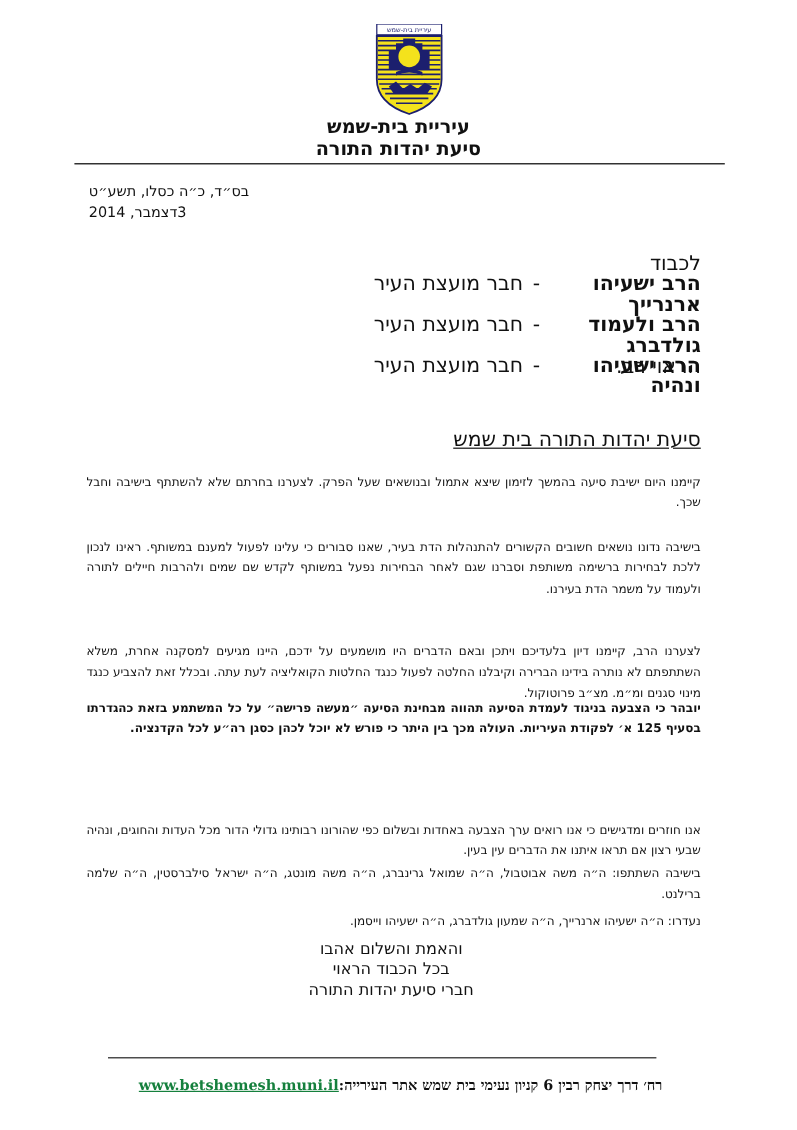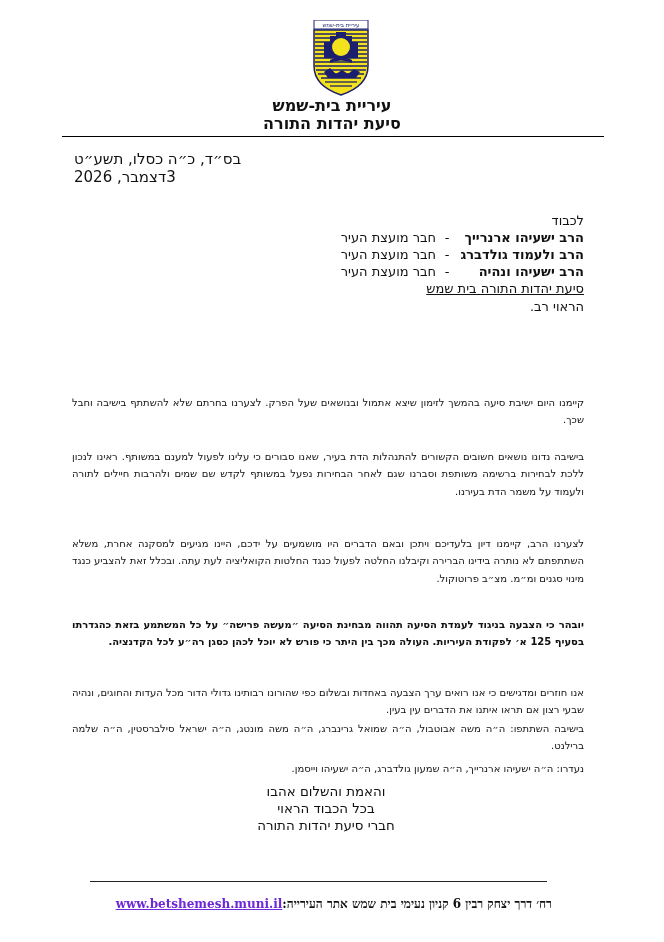--- a/index.html
+++ b/index.html
@@ -3,41 +3,41 @@
   <meta charset="utf-8">
   <style>
     html, body { margin: 0; padding: 0; background: #ffffff; }
     body { width: 664px; height: 942px; position: relative; overflow: hidden; font-family: "DejaVu Sans", "Liberation Sans", sans-serif; color: #111; }
     .page { position: absolute; inset: 0; }
     .logo { position: absolute; left: 310px; top: 20px; width: 62px; height: 76px; }
     .hdr { position: absolute; left: 0; width: 664px; text-align: center; direction: rtl; font-weight: bold; font-size: 16px; color: #111; font-family: "DejaVu Sans", sans-serif; }
     .hdr1 { top: 96px; }
     .hdr2 { top: 114px; }
     .hdr-line { position: absolute; left: 62px; right: 60px; top: 136px; border-top: 1px solid #000; }
-    .date { position: absolute; left: 74px; top: 150px; font-size: 15px; direction: rtl; text-align: left; line-height: 18px; }
+    .date { position: absolute; left: 74px; top: 150px; font-size: 12px; direction: rtl; text-align: left; line-height: 18px; }
     .date div { text-align: left; }
-    .txt { position: absolute; right: 80px; direction: rtl; text-align: right; font-size: 13px; line-height: 17px; }
+    .txt { position: absolute; right: 80px; direction: rtl; text-align: right; font-size: 17px; line-height: 17px; }
     .addr { top: 212px; }
     .addr .row { display: flex; flex-direction: row; gap: 0; }
     .addr .name { display: inline-block; width: 126px; font-weight: bold; }
     .addr .dash { display: inline-block; width: 22px; text-align: center; }
-    .u { text-decoration: underline; }
+    .u { text-decoration: underline; margin-top: 28px; }
     .greet { top: 298px; }
     .para { position: absolute; right: 80px; left: 72px; direction: rtl; text-align: justify; text-align-last: right; font-size: 10px; line-height: 17.4px; margin-top: 44px; }
     .p1 { top: 350px; }
     .p2 { top: 404px; }
     .p3 { top: 491px; }
-    .p4 { top: 572px; font-weight: bold; }
+    .p4 { top: 538px; font-weight: bold; }
     .p5 { top: 640px; }
     .p6 { top: 676px; }
     .p7 { top: 716px; }
     .closing { position: absolute; left: 0; width: 664px; top: 783px; text-align: center; direction: rtl; font-size: 13.4px; line-height: 17px; margin-left: -6px; }
     .footer-line { position: absolute; left: 90px; right: 117px; top: 881px; border-top: 1.5px solid #222; }
     .footer { position: absolute; right: 112px; top: 897px; direction: rtl; font-family: "DejaVu Serif", serif; font-weight: bold; font-size: 12px; }
-    .footer a { color: #6d28d9; text-decoration: underline; }
+    .footer a { color: #15803d; text-decoration: underline; }
   </style>
 </head>
 <body>
 
 <div class="page">
 
   <svg class="logo" viewBox="0 0 62 76">
     <rect x="4" y="0" width="54" height="9" fill="#fff" stroke="#1c1f6e" stroke-width="1"></rect>
     <text x="31" y="7" font-size="5.5" text-anchor="middle" fill="#1c1f6e" direction="rtl" font-family="DejaVu Sans, sans-serif">עיריית בית-שמש</text>
     <path d="M4 10 H58 V46 Q58 66 31 75 Q4 66 4 46 Z" fill="#f4e21c" stroke="#1c1f6e" stroke-width="1.5"></path>
@@ -62,21 +62,21 @@
     <path d="M20 40 Q31 34 42 40 L42 43 Q31 38 20 43 Z" fill="#1c1f6e"></path>
     <path d="M14 52 L20 48 L26 54 L32 50 L38 54 L44 49 L50 52 L46 58 L18 58 Z" fill="#1c1f6e"></path>
   </svg>
 
   <div class="hdr hdr1">עיריית בית-שמש</div>
   <div class="hdr hdr2">סיעת יהדות התורה</div>
   <div class="hdr-line"></div>
 
   <div class="date">
     <div>בס״ד, כ״ה כסלו, תשע״ט</div>
-    <div>3דצמבר, 2026</div>
+    <div>3דצמבר, 2014</div>
   </div>
 
   <div class="txt addr">
     <div>לכבוד</div>
     <div class="row">
       <span class="name">הרב ישעיהו ארנרייך</span>
       <span class="dash">-</span>
       <span>חבר מועצת העיר</span>
     </div>
     <div class="row">

